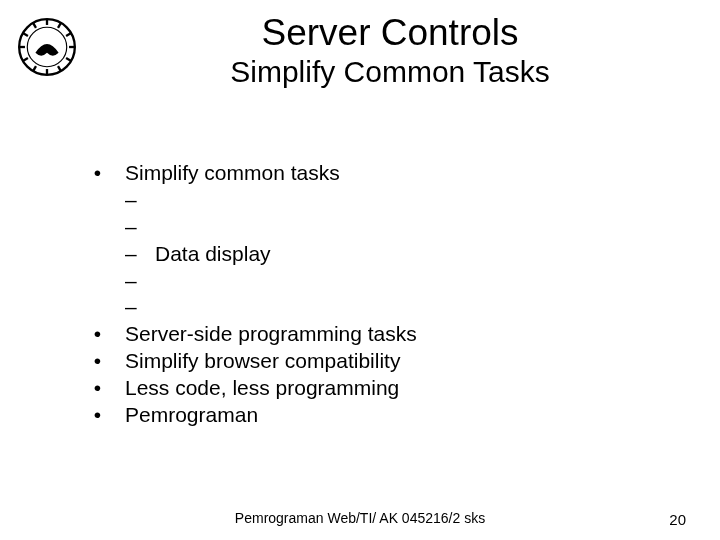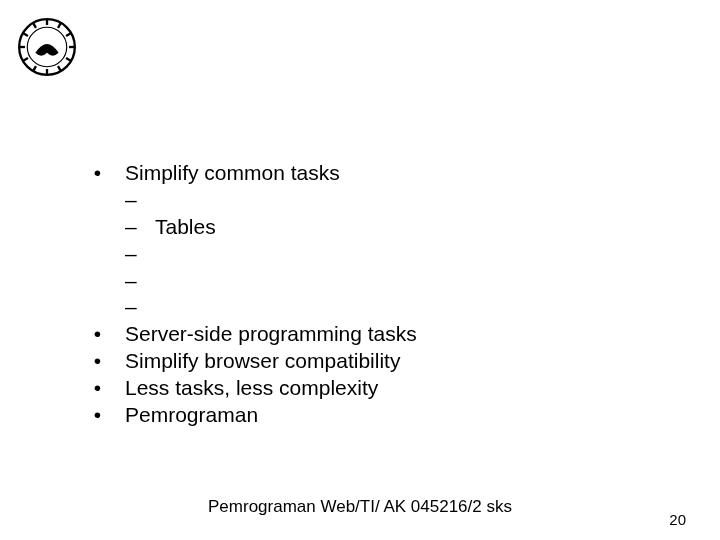--- a/index.html
+++ b/index.html
@@ -65,25 +65,25 @@
     text-align: left;
     flex: 0 0 30px;
   }
   .txt {
     flex: 1;
   }
   .sub .b1 {
   }
   .footer {
     position: absolute;
-    bottom: 23px;
+    bottom: 14px;
     left: 0;
     width: 720px;
     text-align: center;
-    font-size: 17px;
+    font-size: 14px;
   }
   .pagenum {
     position: absolute;
     bottom: 12px;
     right: 34px;
     font-size: 15px;
     margin-left: 40px;
   }
 </style>
 </head>
@@ -130,61 +130,65 @@
             <rect x="-2" y="-48" width="4" height="10" fill="#000" transform="rotate(300)"></rect>
           </g>
         <g>
             <rect x="-2" y="-48" width="4" height="10" fill="#000" transform="rotate(330)"></rect>
           </g>
       </g>
       <path d="M30 60 Q50 30 70 60 Q60 70 50 60 Q40 70 30 60 Z" fill="#000"></path>
     </svg>
   </div>
 
+  <div class="title-block">
+    <div class="title">Server Controls</div>
+    <div class="subtitle">Simplify Common Tasks</div>
+  </div>
 
   <div class="body">
 
     <div class="row">
       <div class="b1">•</div>
       <div class="txt">Simplify common tasks</div>
     </div>
 
     <div class="row sub">
       <div class="b1"></div>
       <div class="b2">–</div>
     </div>
     <div class="row sub">
       <div class="b1"></div>
       <div class="b2">–</div>
-      <div class="txt">Tables</div>
     </div>
     <div class="row sub">
       <div class="b1"></div>
       <div class="b2">–</div>
+      <div class="txt">Data display</div>
     </div>
     <div class="row sub">
       <div class="b1"></div>
       <div class="b2">–</div>
     </div>
     <div class="row sub">
       <div class="b1"></div>
       <div class="b2">–</div>
     </div>
 
     <div class="row">
       <div class="b1">•</div>
       <div class="txt">Server-side programming tasks</div>
     </div>
     <div class="row">
       <div class="b1">•</div>
       <div class="txt">Simplify browser compatibility</div>
     </div>
     <div class="row">
       <div class="b1">•</div>
-      <div class="txt">Less tasks, less complexity</div>
+      <div class="txt">Less code, less programming</div>
     </div>
     <div class="row">
       <div class="b1">•</div>
       <div class="txt">Pemrograman</div>
     </div>
 
   </div>
 
   <div class="footer">Pemrograman Web/TI/ AK 045216/2 sks</div>
   <div class="pagenum">20</div>

